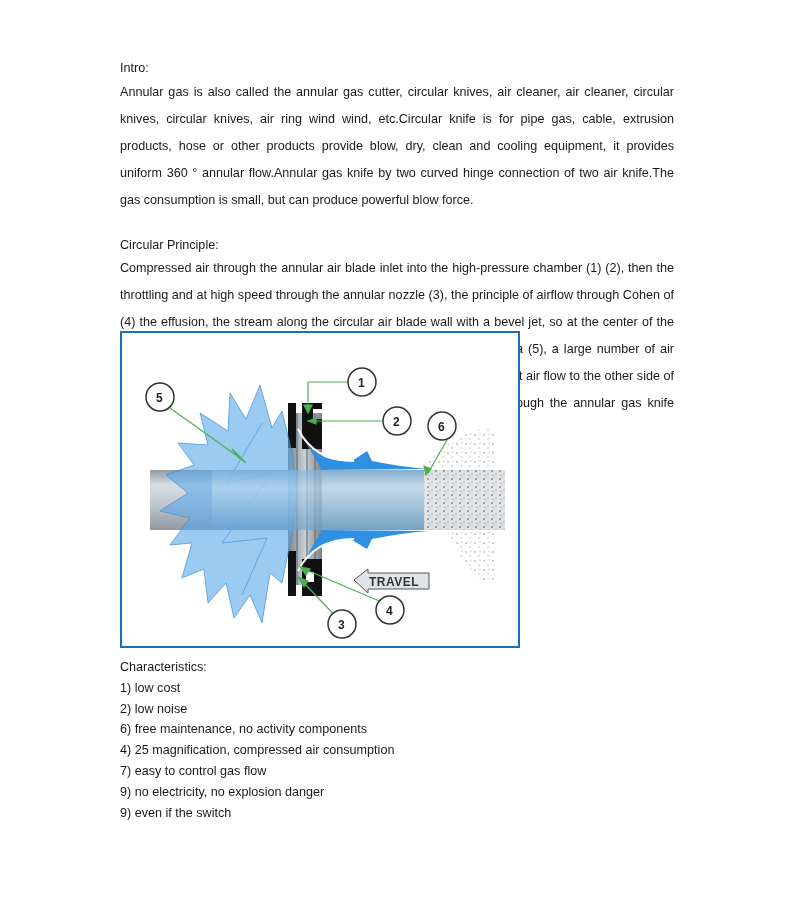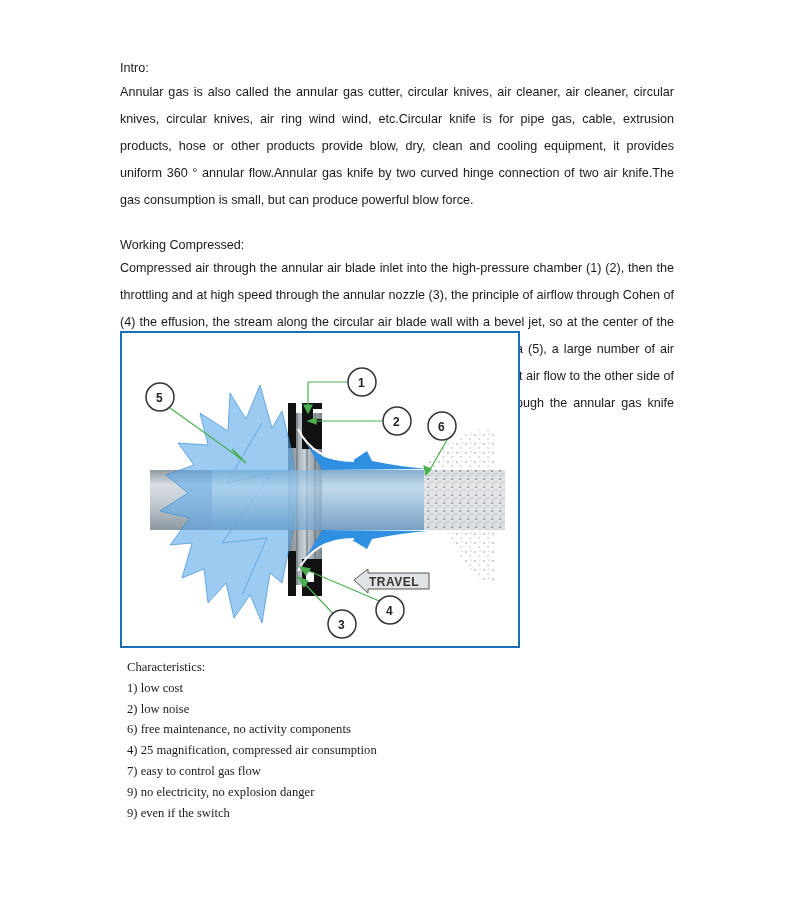--- a/index.html
+++ b/index.html
@@ -4,33 +4,33 @@
   <style>
     html, body { margin: 0; padding: 0; background: #ffffff; }
     body { width: 788px; height: 910px; position: relative; overflow: hidden;
       font-family: "Liberation Sans", "DejaVu Sans", sans-serif; color: #1a1a1a; }
     .page { position: absolute; left: 120px; top: 10px; width: 554px; margin-top: 48px; }
     .line { font-size: 12.6px; line-height: 20.8px; margin: 0; }
     .para { font-size: 12.6px; line-height: 27px; margin: 0; text-align: justify; }
     .gap { height: 20.8px; }
     .figure { position: absolute; left: 120px; top: 331px; width: 400px; height: 317px;
       box-sizing: border-box; border: 2px solid #1a6fb5; background: #ffffff; overflow: hidden; }
-    .chars { position: absolute; left: 127px; top: 657px; width: 554px; font-family: Liberation Serif, serif; }
+    .chars { position: absolute; left: 120px; top: 657px; width: 554px; }
     .figure svg { display: block; }
     .callout-text { font-family: "Liberation Sans", sans-serif; font-weight: bold; font-size: 12px; fill: #222; }
     .travel-text { font-family: "Liberation Sans", sans-serif; font-weight: bold; font-size: 12px; fill: #333; letter-spacing: 0.5px; }
   </style>
 </head>
 <body>
 
 <div class="page">
   <p class="line">Intro:</p>
   <p class="para">Annular gas is also called the annular gas cutter, circular knives, air cleaner, air cleaner, circular knives, circular knives, air ring wind wind, etc.Circular knife is for pipe gas, cable, extrusion products, hose or other products provide blow, dry, clean and cooling equipment, it provides uniform 360 ° annular flow.Annular gas knife by two curved hinge connection of two air knife.The gas consumption is small, but can produce powerful blow force.</p>
   <div class="gap"></div>
-  <p class="line">Working Compressed:</p>
+  <p class="line">Circular Principle:</p>
   <p class="para">Compressed air through the annular air blade inlet into the high-pressure chamber (1) (2), then the throttling and at high speed through the annular nozzle (3), the principle of airflow through Cohen of (4) the effusion, the stream along the circular air blade wall with a bevel jet, so at the center of the annular gas on one side of the knife will produce a low pressure area (5), a large number of air around the low pressure area will be forced with high pressure came out air flow to the other side of the annular air knife.The uniform strong airflow can steady blow through the annular gas knife material (6) on the dirt, water and other impurities.</p>
 </div>
 
 <div class="figure">
   <svg width="396" height="313" viewBox="0 0 396 313">
     <defs>
       <linearGradient id="pipeGrad" x1="0" y1="0" x2="0" y2="1">
         <stop offset="0" stop-color="#8f9aa4"></stop>
         <stop offset="0.25" stop-color="#d8dee3"></stop>
         <stop offset="0.55" stop-color="#c2cad1"></stop>

